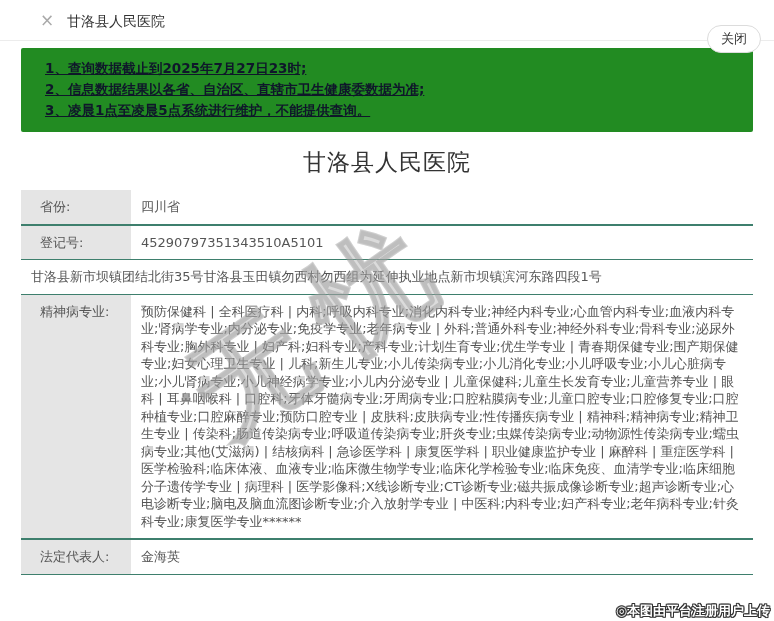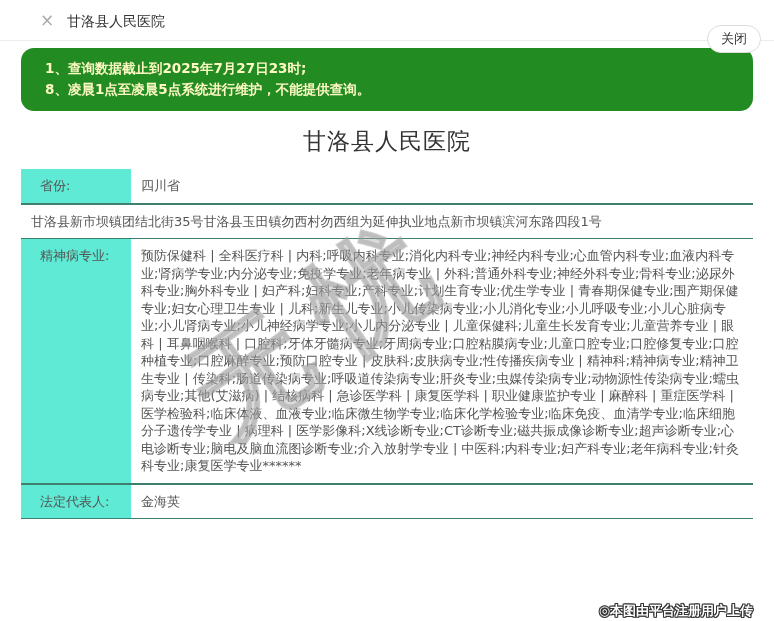--- a/index.html
+++ b/index.html
@@ -11,36 +11,36 @@
   .hdr { position:relative; height:41px; border-bottom:1px solid #ececec; }
   .hdr .x { position:absolute; left:40px; top:11px; color:#a9a9a9; font-size:17px;
             line-height:18px; cursor:pointer; }
   .hdr .t { position:absolute; left:67px; top:13px; font-size:14px; color:#333; }
   .hdr .close-btn { position:absolute; right:13px; top:9px; background:#fff;
             border:1px solid #dcdcdc; border-radius:14px; color:#333;
             font-size:13px; padding:4px 13px; cursor:pointer;
             font-family:inherit;margin-top:16px; }
 
   
-  .notice { margin:7px 21px 0 21px; background:#228B22; color:#fef9c3;
+  .notice { margin:7px 21px 0 21px; background:#228B22; color:#0f172a;
             padding:10px 20px 11px 24px; font-size:13.5px; font-weight:bold;
-            line-height:21px; border-radius:13px; }
+            line-height:21px; border-radius:2px;text-decoration:underline; }
 
   
   .hosp-title { margin-top:15px; text-align:center; font-size:23px; color:#333;
             font-weight:400; letter-spacing:1px; }
 
   
   .tbl { margin:12px 21px 0 21px; font-size:13px; color:#555; }
   .row { display:flex; border-bottom:1px solid #3e7f6d; }
-  .row .lbl { flex:0 0 110px; background:#5eead4; padding:8px 4px 8px 19px;
+  .row .lbl { flex:0 0 110px; background:#e5e5e5; padding:8px 4px 8px 19px;
             line-height:17.5px; }
   .row .val { flex:1; padding:8px 10px 8px 10px; line-height:17.5px;
             word-break:break-all; }
-  .credit { position:absolute; right:21px; bottom:1px; font-size:13px;
+  .credit { position:absolute; right:4px; bottom:1px; font-size:13px;
             font-weight:bold; color:#fff;
             text-shadow:-1px -1px 0 #333, 1px -1px 0 #333, -1px 1px 0 #333,
                         1px 1px 0 #333, 0 1px 0 #333, 0 -1px 0 #333,
                         1px 0 0 #333, -1px 0 0 #333; }
 
   
   .watermark { position:absolute; left:205px; top:330px; font-size:115px;
             font-weight:bold; letter-spacing:30px; white-space:nowrap;
             transform:rotate(-35deg); transform-origin:left center;
             color:rgba(255,255,255,0.05);
@@ -54,31 +54,36 @@
 <div class="page">
 
   <div class="hdr">
     <span class="x">×</span>
     <span class="t">甘洛县人民医院</span>
     <button class="close-btn">关闭</button>
   </div>
 
   <div class="notice">
     <div>1、查询数据截止到2025年7月27日23时;</div>
-    <div>8、凌晨1点至凌晨5点系统进行维护，不能提供查询。</div>
+    <div>2、信息数据结果以各省、自治区、直辖市卫生健康委数据为准;</div>
+    <div>3、凌晨1点至凌晨5点系统进行维护，不能提供查询。</div>
   </div>
 
   <div class="hosp-title">甘洛县人民医院</div>
 
   <div class="tbl">
     <div class="row">
       <div class="lbl">省份:</div>
       <div class="val">四川省</div>
     </div>
     <div class="row">
+    </div>
+    <div class="row">
+      <div class="lbl">登记号:</div>
+      <div class="val">45290797351343510A5101</div>
     </div>
     <div class="row">
       <div class="val">甘洛县新市坝镇团结北街35号甘洛县玉田镇勿西村勿西组为延伸执业地点新市坝镇滨河东路四段1号</div>
     </div>
     <div class="row">
       <div class="lbl">精神病专业:</div>
       <div class="val">预防保健科 | 全科医疗科 | 内科;呼吸内科专业;消化内科专业;神经内科专业;心血管内科专业;血液内科专业;肾病学专业;内分泌专业;免疫学专业;老年病专业 | 外科;普通外科专业;神经外科专业;骨科专业;泌尿外科专业;胸外科专业 | 妇产科;妇科专业;产科专业;计划生育专业;优生学专业 | 青春期保健专业;围产期保健专业;妇女心理卫生专业 | 儿科;新生儿专业;小儿传染病专业;小儿消化专业;小儿呼吸专业;小儿心脏病专业;小儿肾病专业;小儿神经病学专业;小儿内分泌专业 | 儿童保健科;儿童生长发育专业;儿童营养专业 | 眼科 | 耳鼻咽喉科 | 口腔科;牙体牙髓病专业;牙周病专业;口腔粘膜病专业;儿童口腔专业;口腔修复专业;口腔种植专业;口腔麻醉专业;预防口腔专业 | 皮肤科;皮肤病专业;性传播疾病专业 | 精神科;精神病专业;精神卫生专业 | 传染科;肠道传染病专业;呼吸道传染病专业;肝炎专业;虫媒传染病专业;动物源性传染病专业;蠕虫病专业;其他(艾滋病) | 结核病科 | 急诊医学科 | 康复医学科 | 职业健康监护专业 | 麻醉科 | 重症医学科 | 医学检验科;临床体液、血液专业;临床微生物学专业;临床化学检验专业;临床免疫、血清学专业;临床细胞分子遗传学专业 | 病理科 | 医学影像科;X线诊断专业;CT诊断专业;磁共振成像诊断专业;超声诊断专业;心电诊断专业;脑电及脑血流图诊断专业;介入放射学专业 | 中医科;内科专业;妇产科专业;老年病科专业;针灸科专业;康复医学专业******</div>
     </div>
     <div class="row">
     </div>

